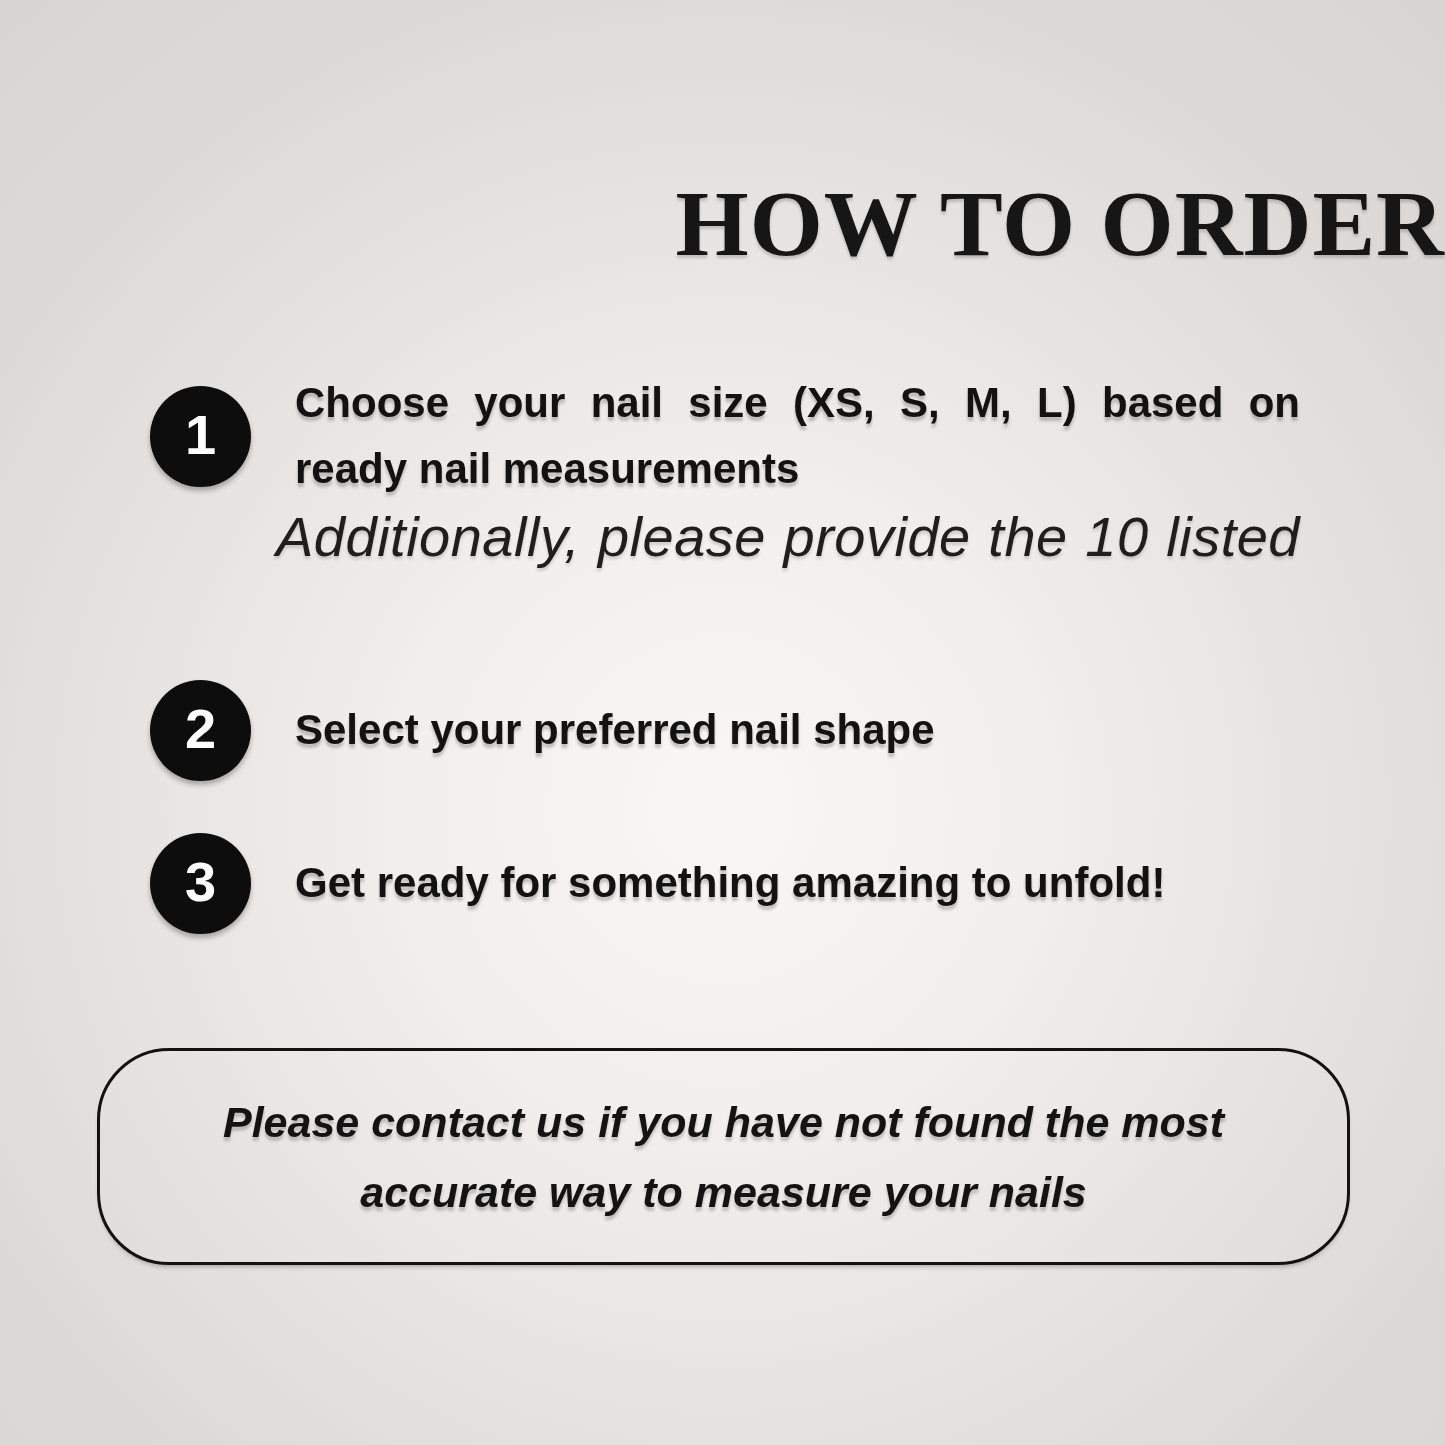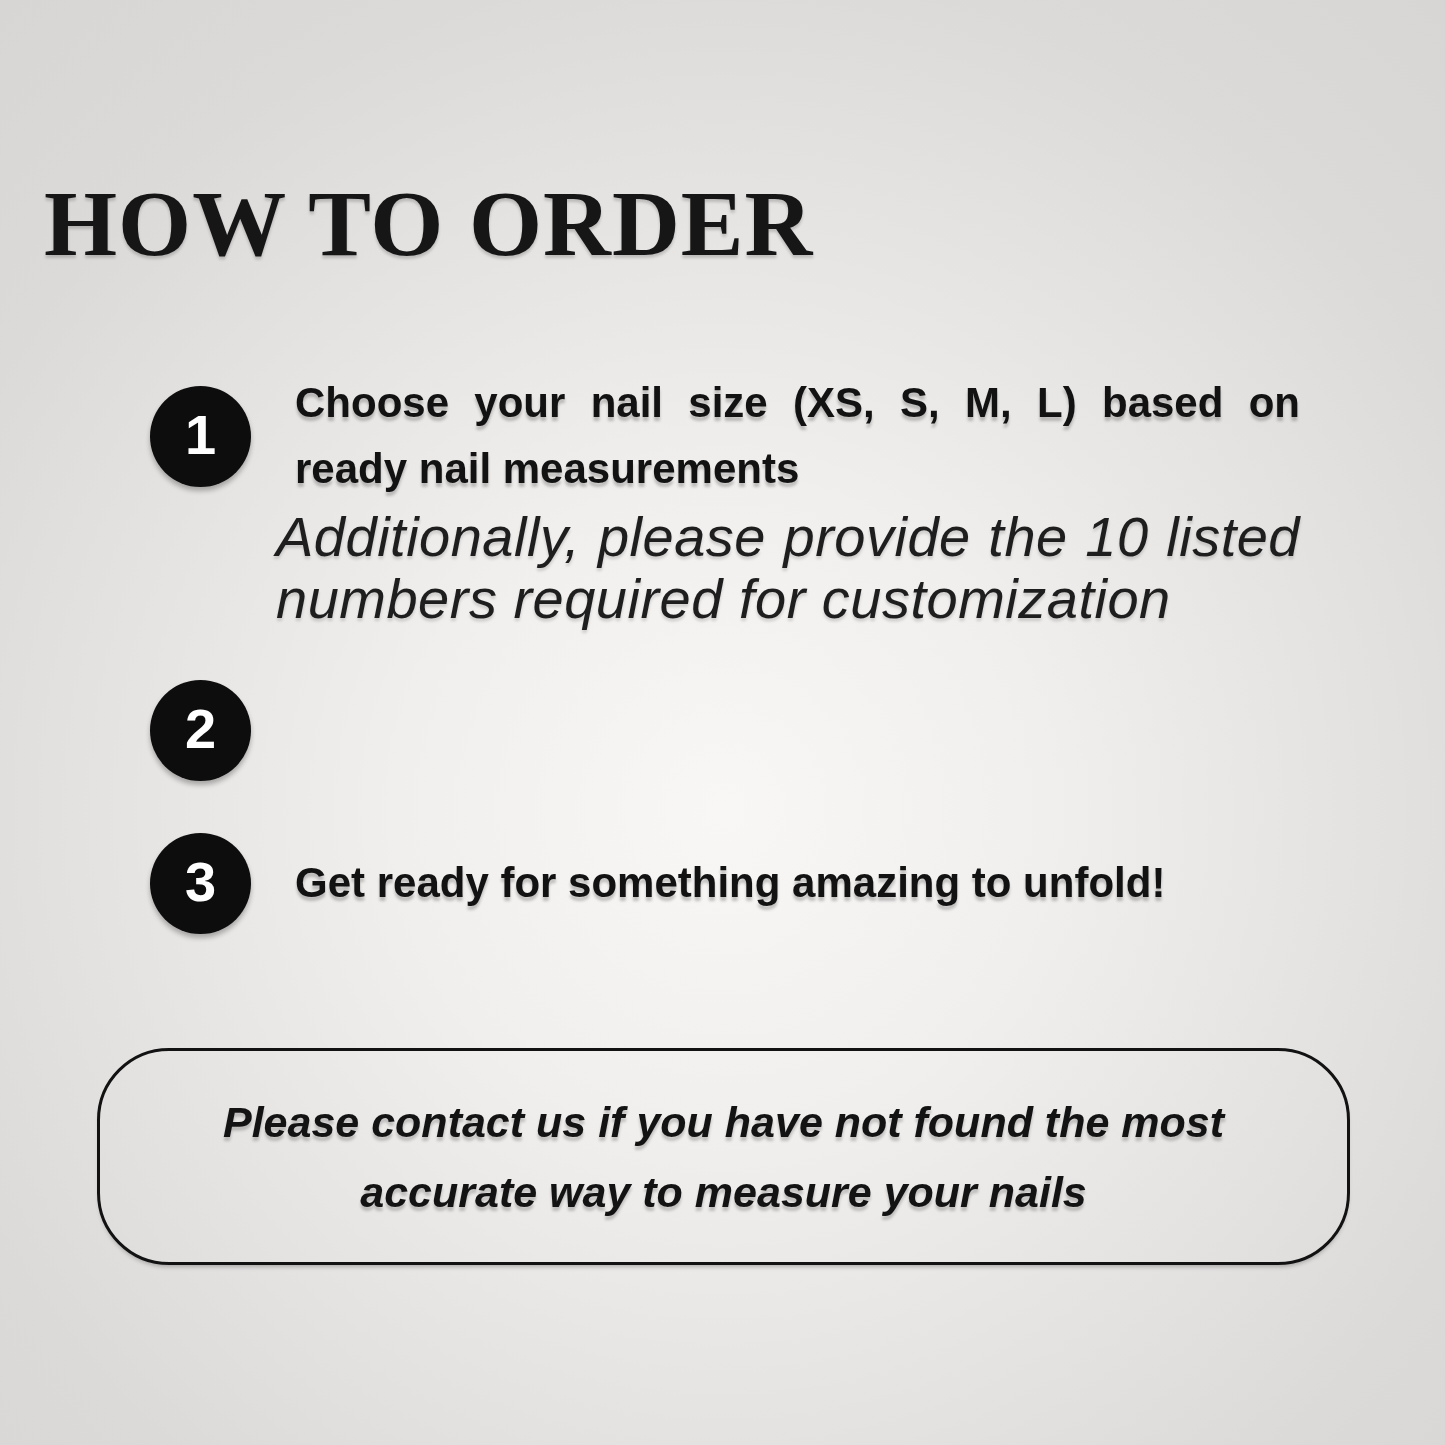--- a/index.html
+++ b/index.html
@@ -20,21 +20,21 @@
         #d7d6d5 100%);
     font-family: "Liberation Sans", sans-serif;
     color: #141414;
   }
 
   .page-title {
     position: absolute;
     top: 176px;
     left: 0;
     right: 0;
-    text-align: left;
+    text-align: right;
     font-family: "Liberation Serif", "DejaVu Serif", serif;
     font-weight: 700;
     font-size: 94px;
     line-height: 1;
     letter-spacing: 1px;
     color: #161616;
     text-shadow: 0 3px 3px rgba(0,0,0,0.18);
     padding-left: 44px;
   }
 
@@ -134,27 +134,27 @@
       <span class="num">1</span>
     </div>
     <div class="step-text">
       <div class="justify-line">Choose your nail size (XS, S, M, L) based on</div>
       <div>ready nail measurements</div>
     </div>
   </div>
 
   <div class="step-note">
     <div class="justify-line">Additionally, please provide  the 10 listed</div>
-    <div>numbers required for customization</div>
   </div>
 
   <div class="step-row row-2">
     <div class="badge">
       <span class="num">2</span>
     </div>
+    <div class="step-text">Select your preferred nail shape</div>
   </div>
 
   <div class="step-row row-3">
     <div class="badge">
       <span class="num">3</span>
     </div>
     <div class="step-text">Get ready for something amazing to unfold!</div>
   </div>
 
   <div class="contact-box">

